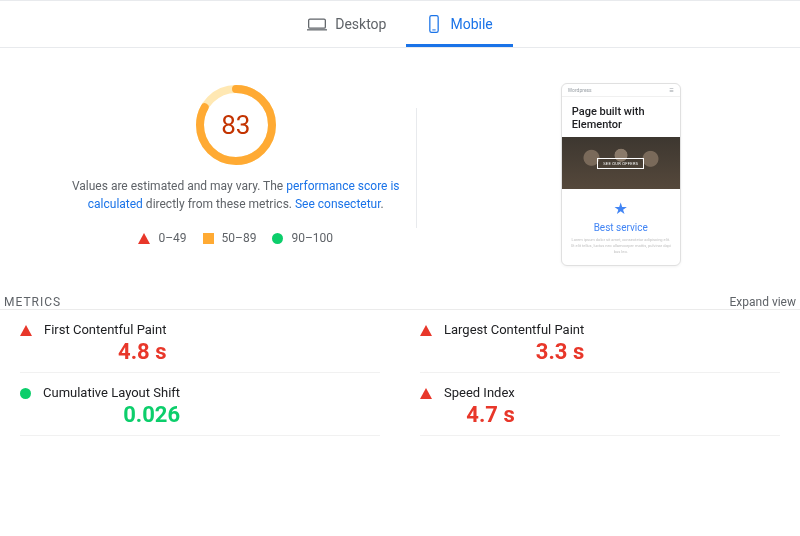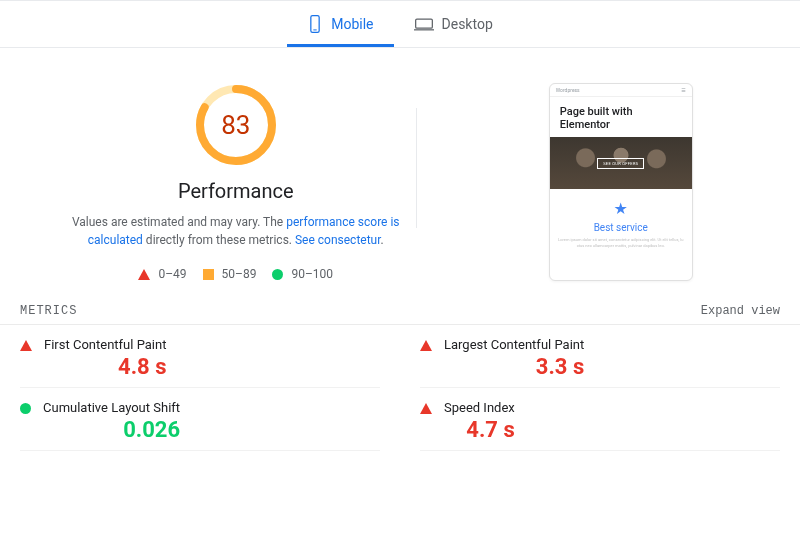--- a/index.html
+++ b/index.html
@@ -110,21 +110,21 @@
   .sq-orange { width: 11px; height: 11px; background: #fa3; }
   .circ-green { width: 11px; height: 11px; border-radius: 50%; background: #0cce6b; }
 
   .right-col {
     flex: 1;
     display: flex;
     justify-content: center;
     padding-left: 40px;
   }
   .phone {
-    width: 144px;
+    width: 120px;
     border: 1px solid #e0e0e0;
     border-radius: 6px;
     overflow: hidden;
     background: #fff;
     box-shadow: 0 1px 3px rgba(0,0,0,0.05);
   }
   .phone-header {
     display: flex;
     justify-content: space-between;
     align-items: center;
@@ -172,26 +172,25 @@
     color: #c0c0c0;
     text-align: center;
     padding: 4px 8px 10px;
     line-height: 1.5;
     word-break: break-all;
   }
 
   .metrics-bar {
     display: flex;
     justify-content: space-between;
-    align-items: center;
-    padding: 0 20px;
+    align-items: flex-end;
+    padding: 0 4px;
     margin-top: 6px;
     border-bottom: 1px solid #ebebeb;
     height: 28px;
-    font-family: Liberation Mono, monospace;
   }
   .metrics-label {
     font-size: 12px;
     letter-spacing: 1px;
     color: #5f6368;
   }
   .expand { font-size: 12px; color: #5f6368; cursor: pointer; }
 
   .metrics-grid {
     display: grid;
@@ -211,50 +210,49 @@
   .metric-body { display: flex; flex-direction: column; }
   .metric-name { font-size: 13px; color: #202124; }
   .metric-val { font-size: 22px; margin-top: 2px; font-weight: 700;}
   .val-red { color: #e8372a; }
   .val-green { color: #0cce6b; }
 </style>
 </head>
 <body>
 
 <div class="tabs">
+  <div class="tab">
+    <span>
+      <svg width="20" height="16" viewBox="0 0 24 18">
+          <rect x="2" y="3" width="20" height="11" rx="1.5" fill="none" stroke="#5f6368" stroke-width="1.5"></rect>
+          <line x1="0" y1="16" x2="24" y2="16" stroke="#5f6368" stroke-width="1.5"></line>
+        </svg>
+    </span>
+    <span>Desktop</span>
+  </div>
   <div class="tab active">
     <span>
       <svg width="16" height="20" viewBox="0 0 16 24">
           <rect x="3" y="2" width="10" height="20" rx="2" fill="none" stroke="#1a73e8" stroke-width="1.5"></rect>
           <rect x="6" y="18.5" width="4" height="1.2" fill="#1a73e8"></rect>
         </svg>
     </span>
     <span>Mobile</span>
   </div>
-  <div class="tab">
-    <span>
-      <svg width="20" height="16" viewBox="0 0 24 18">
-          <rect x="2" y="3" width="20" height="11" rx="1.5" fill="none" stroke="#5f6368" stroke-width="1.5"></rect>
-          <line x1="0" y1="16" x2="24" y2="16" stroke="#5f6368" stroke-width="1.5"></line>
-        </svg>
-    </span>
-    <span>Desktop</span>
-  </div>
 </div>
 
 <div class="content">
   <div class="left-col">
     <div class="gauge-wrap">
       <svg width="84" height="84" viewBox="0 0 84 84">
         <circle cx="42" cy="42" r="36" fill="none" stroke="#ffe8b3" stroke-width="8"></circle>
         <circle cx="42" cy="42" r="36" fill="none" stroke="#fa3" stroke-width="8" stroke-linecap="round" stroke-dasharray="226" stroke-dashoffset="38"></circle>
       </svg>
       <div class="gauge-score">83</div>
     </div>
-    <div class="perf-title">Performance</div>
     <div class="perf-desc">
       <span>Values are estimated and may vary. The </span><a href="#">performance score is calculated</a><span> directly from these metrics. </span><a href="#">See consectetur</a><span>.</span>
     </div>
     <div class="legend">
       <div class="legend-item">
         <span class="tri-red"></span>
         <span>0–49</span>
       </div>
       <div class="legend-item">
         <span class="sq-orange"></span>

